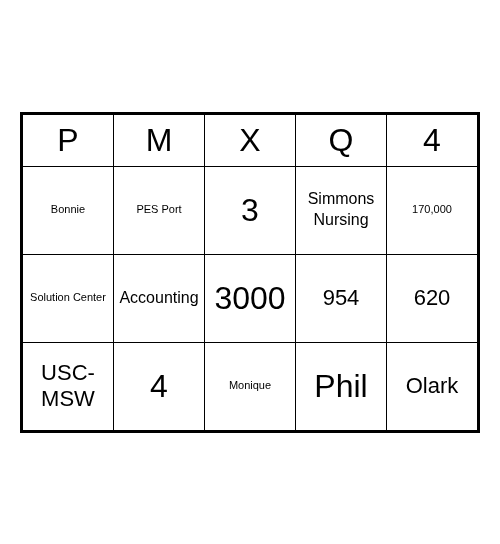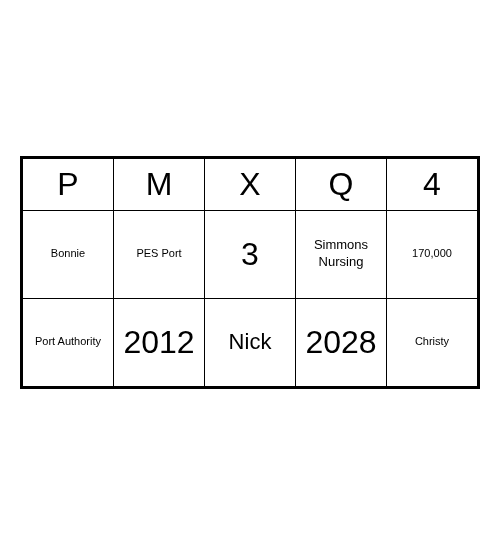--- a/index.html
+++ b/index.html
@@ -52,21 +52,21 @@
     .cell-large {
       font-size: 32px;
       font-weight: normal;
     }
 
     .cell-medium {
       font-size: 22px;
     }
 
     .cell-small {
-      font-size: 13px;
+      font-size: 16px;
       line-height: 1.3;
     }
 
     .free-space {
       font-size: 16px;
       font-weight: bold;
       line-height: 1.3;
     }
   </style>
 </head>
@@ -85,21 +85,28 @@
     </thead>
     <tbody id="bingo-body">
     <tr>
           <td class="cell-normal">Bonnie</td>
           <td class="cell-normal">PES Port</td>
           <td class="cell-large">3</td>
           <td class="cell-small">Simmons Nursing</td>
           <td class="cell-normal">170,000</td>
         </tr>
         <tr>
-          <td class="cell-normal">Port Authority</td>
-          <td class="cell-large">2012</td>
-          <td class="cell-medium">Nick</td>
-          <td class="cell-large">2028</td>
-          <td class="cell-normal">Christy</td>
+          <td class="cell-normal">Solution Center</td>
+          <td class="cell-small">Accounting</td>
+          <td class="cell-large">3000</td>
+          <td class="cell-medium">954</td>
+          <td class="cell-medium">620</td>
+        </tr>
+        <tr>
+          <td class="cell-medium">USC-MSW</td>
+          <td class="cell-large">4</td>
+          <td class="cell-normal">Monique</td>
+          <td class="cell-large">Phil</td>
+          <td class="cell-medium">Olark</td>
         </tr>
       </tbody>
   </table>
 </div>
 
 </body></html>

